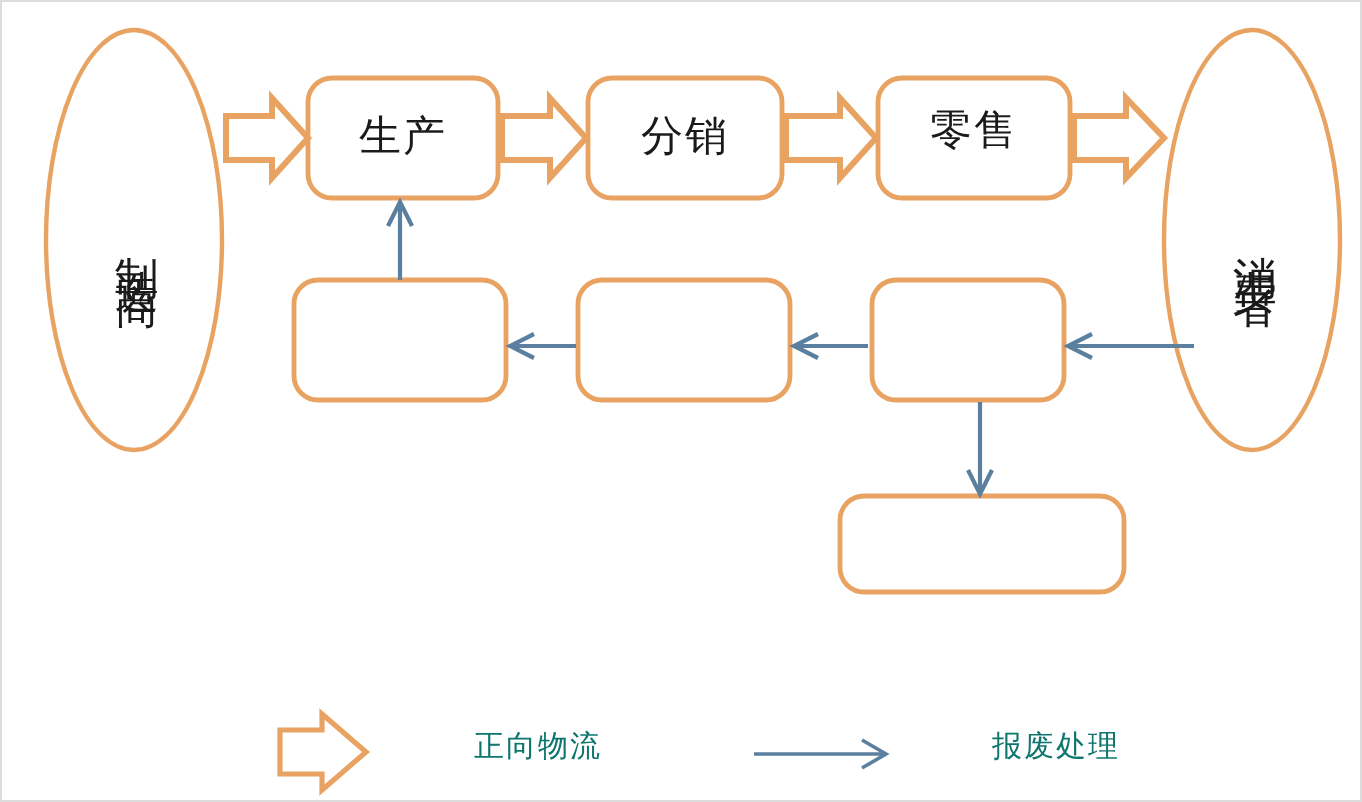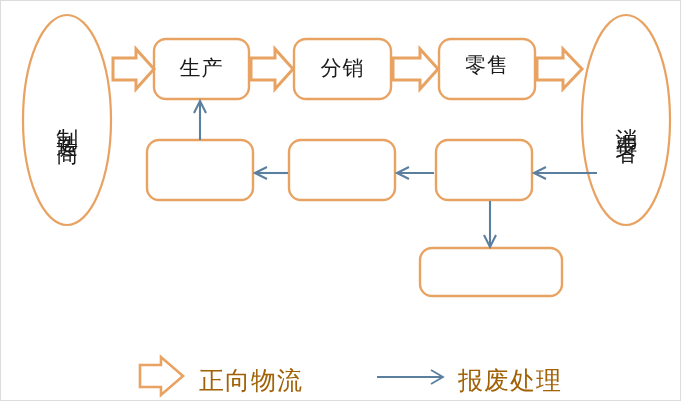--- a/index.html
+++ b/index.html
@@ -40,24 +40,25 @@
     pointer-events: none;
   }
   .node-label.vertical {
     writing-mode: vertical-rl;
     text-orientation: upright;
     letter-spacing: 7px;
     font-size: 22px;
   }
   .legend-label {
     position: absolute;
-    color: #a16207;
-    font-size: 25px;
+    color: #0f766e;
+    font-size: 15px;
     letter-spacing: 1px;
     white-space: pre;
+    margin-left: 38px;
   }
 </style>
 </head>
 <body>
 
 <div id="canvas">
 
   <svg class="layer" viewBox="0 0 681 401">
 
     <ellipse cx="66" cy="119" rx="44" ry="105" fill="#FFFFFF" stroke="#E8A362" stroke-width="2.2"></ellipse>

